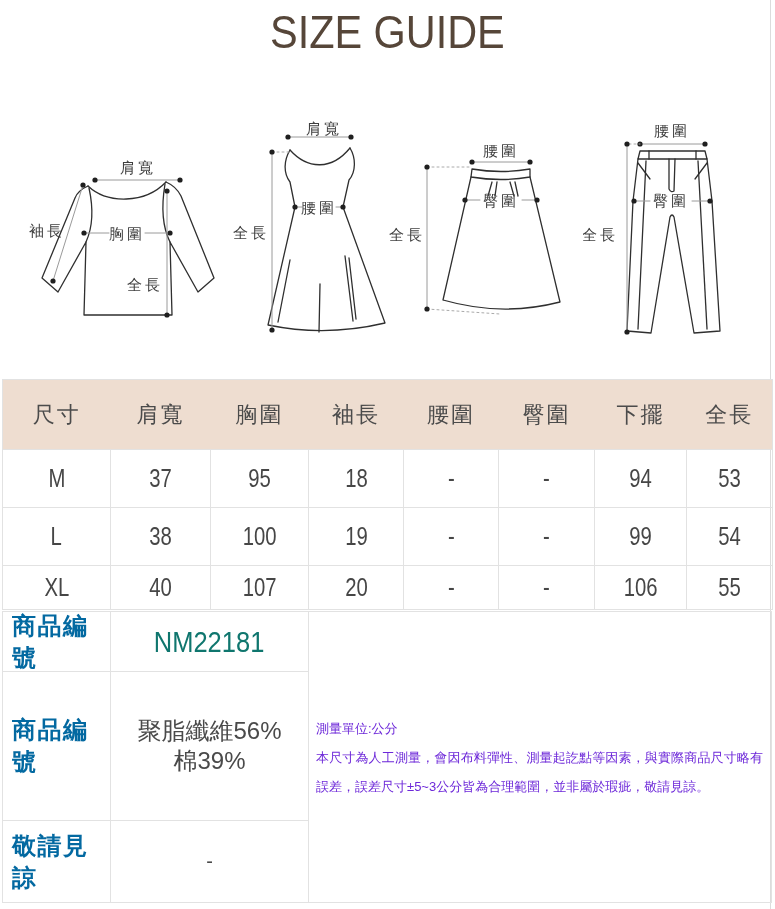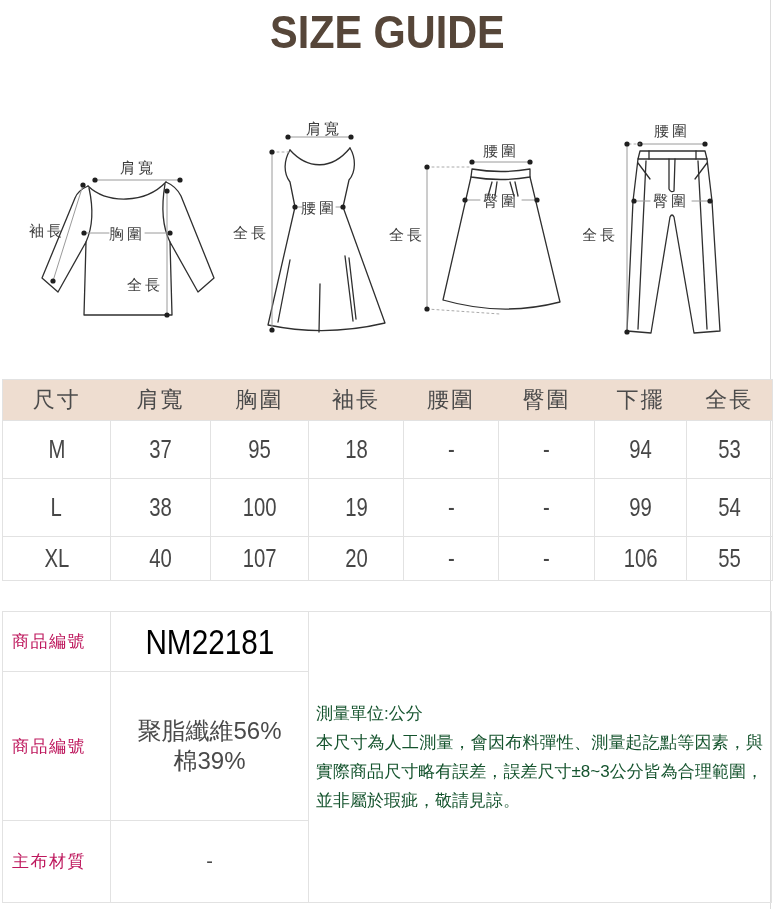--- a/index.html
+++ b/index.html
@@ -7,51 +7,51 @@
     --header-bg:#eeddd0;
     --border:#e2e2e2;
     --text:#4a4a4a;
   }
   *{margin:0;padding:0;box-sizing:border-box;}
   body{background:#fff;font-family:"Liberation Sans","DejaVu Sans",sans-serif;color:var(--text);}
   .page{position:relative;width:775px;height:909px;background:#fff;overflow:hidden;}
   .page-right-border{position:absolute;left:770px;top:0;width:1px;height:909px;background:#dcdcdc;}
 
   .title{position:absolute;top:6px;left:0;width:775px;text-align:center;
-         font-size:46px;font-weight:700;color:var(--title);line-height:1.15;}
+         font-size:46px;font-weight:400;color:var(--title);line-height:1.15;}
   .title span{display:inline-block;transform:scaleX(0.9);transform-origin:center;}
 
   .diagram{position:absolute;}
   .diagram path, .diagram line{fill:none;stroke:#2f2f2f;stroke-width:1.3;stroke-linecap:round;stroke-linejoin:round;}
   .diagram .measure{stroke:#9a9a9a;stroke-width:1;}
   .diagram .dashed{stroke:#aaa;stroke-width:1;stroke-dasharray:2 3;}
   .diagram .dot{fill:#1f1f1f;stroke:none;}
   .diagram text{fill:#3f3f3f;font-size:15px;letter-spacing:3px;text-anchor:middle;font-family:"Liberation Sans","DejaVu Sans",sans-serif;}
 
   .size-table-wrap{position:absolute;left:2px;top:379px;width:770px;}
   table{border-collapse:collapse;table-layout:fixed;width:770px;border:1px solid var(--border);}
-  thead tr{height:41px;font-family:Liberation Serif, serif;}
+  thead tr{height:70px;font-family:Liberation Serif, serif;}
   tbody tr{height:58px;}
   th{background:var(--header-bg);font-weight:400;font-size:22px;color:#4b4b4b;letter-spacing:2px;border:none;}
   td{border:1px solid var(--border);text-align:center;font-size:26px;color:#464646;font-weight:400;}
   .cond{display:inline-block;transform:scaleX(0.78);transform-origin:center;}
 
   .info-grid{position:absolute;left:2px;top:611px;width:770px;height:292px;
              display:grid;grid-template-columns:108px 198px 1fr;grid-template-rows:60px 149px 1fr;
              border:1px solid var(--border);}
   .cell{border-right:1px solid var(--border);border-bottom:1px solid var(--border);
         display:flex;align-items:center;justify-content:center;}
   .cell.last-row{border-bottom:none;}
-  .label-cell{justify-content:flex-start;padding-left:9px;font-size:17px;letter-spacing:1.5px;color:#be185d;}
-  .code-cell{font-size:35px;color:#000000;}
+  .label-cell{justify-content:flex-start;padding-left:9px;font-size:24px;letter-spacing:1.5px;color:#0369a1;font-weight:bold;}
+  .code-cell{font-size:30px;color:#0f766e;}
   .code-cell .cond{transform:scaleX(0.85);}
   .fabric-cell{flex-direction:column;font-size:24px;line-height:30px;color:#4a4a4a;}
   .dash-cell{font-size:20px;}
   .note-cell{grid-column:3;grid-row:1/4;border:none;flex-direction:column;justify-content:center;
-             align-items:stretch;padding:0 8px 0 7px;font-size:17px;line-height:29px;color:#14532d;
+             align-items:stretch;padding:0 8px 0 7px;font-size:13px;line-height:29px;color:#6d28d9;
              text-align:justify;}
 </style>
 </head>
 <body>
 
 <div class="page">
   <div class="page-right-border"></div>
 
   <div class="title">
     <span>SIZE GUIDE</span>
@@ -210,23 +210,23 @@
     </table>
   </div>
 
   <div class="info-grid">
     <div class="cell label-cell">商品編號</div>
     <div class="cell code-cell">
         <span class="cond">NM22181</span>
       </div>
     <div class="cell note-cell">
       <div>測量單位:公分</div>
-      <div>本尺寸為人工測量，會因布料彈性、測量起訖點等因素，與實際商品尺寸略有誤差，誤差尺寸±8~3公分皆為合理範圍，並非屬於瑕疵，敬請見諒。</div>
+      <div>本尺寸為人工測量，會因布料彈性、測量起訖點等因素，與實際商品尺寸略有誤差，誤差尺寸±5~3公分皆為合理範圍，並非屬於瑕疵，敬請見諒。</div>
     </div>
     <div class="cell label-cell">商品編號</div>
     <div class="cell fabric-cell">
       <div>聚脂纖維56%</div>
       <div>棉39%</div>
     </div>
-    <div class="cell label-cell last-row">主布材質</div>
+    <div class="cell label-cell last-row">敬請見諒</div>
     <div class="cell dash-cell last-row">-</div>
   </div>
 </div>
 
 </body></html>

